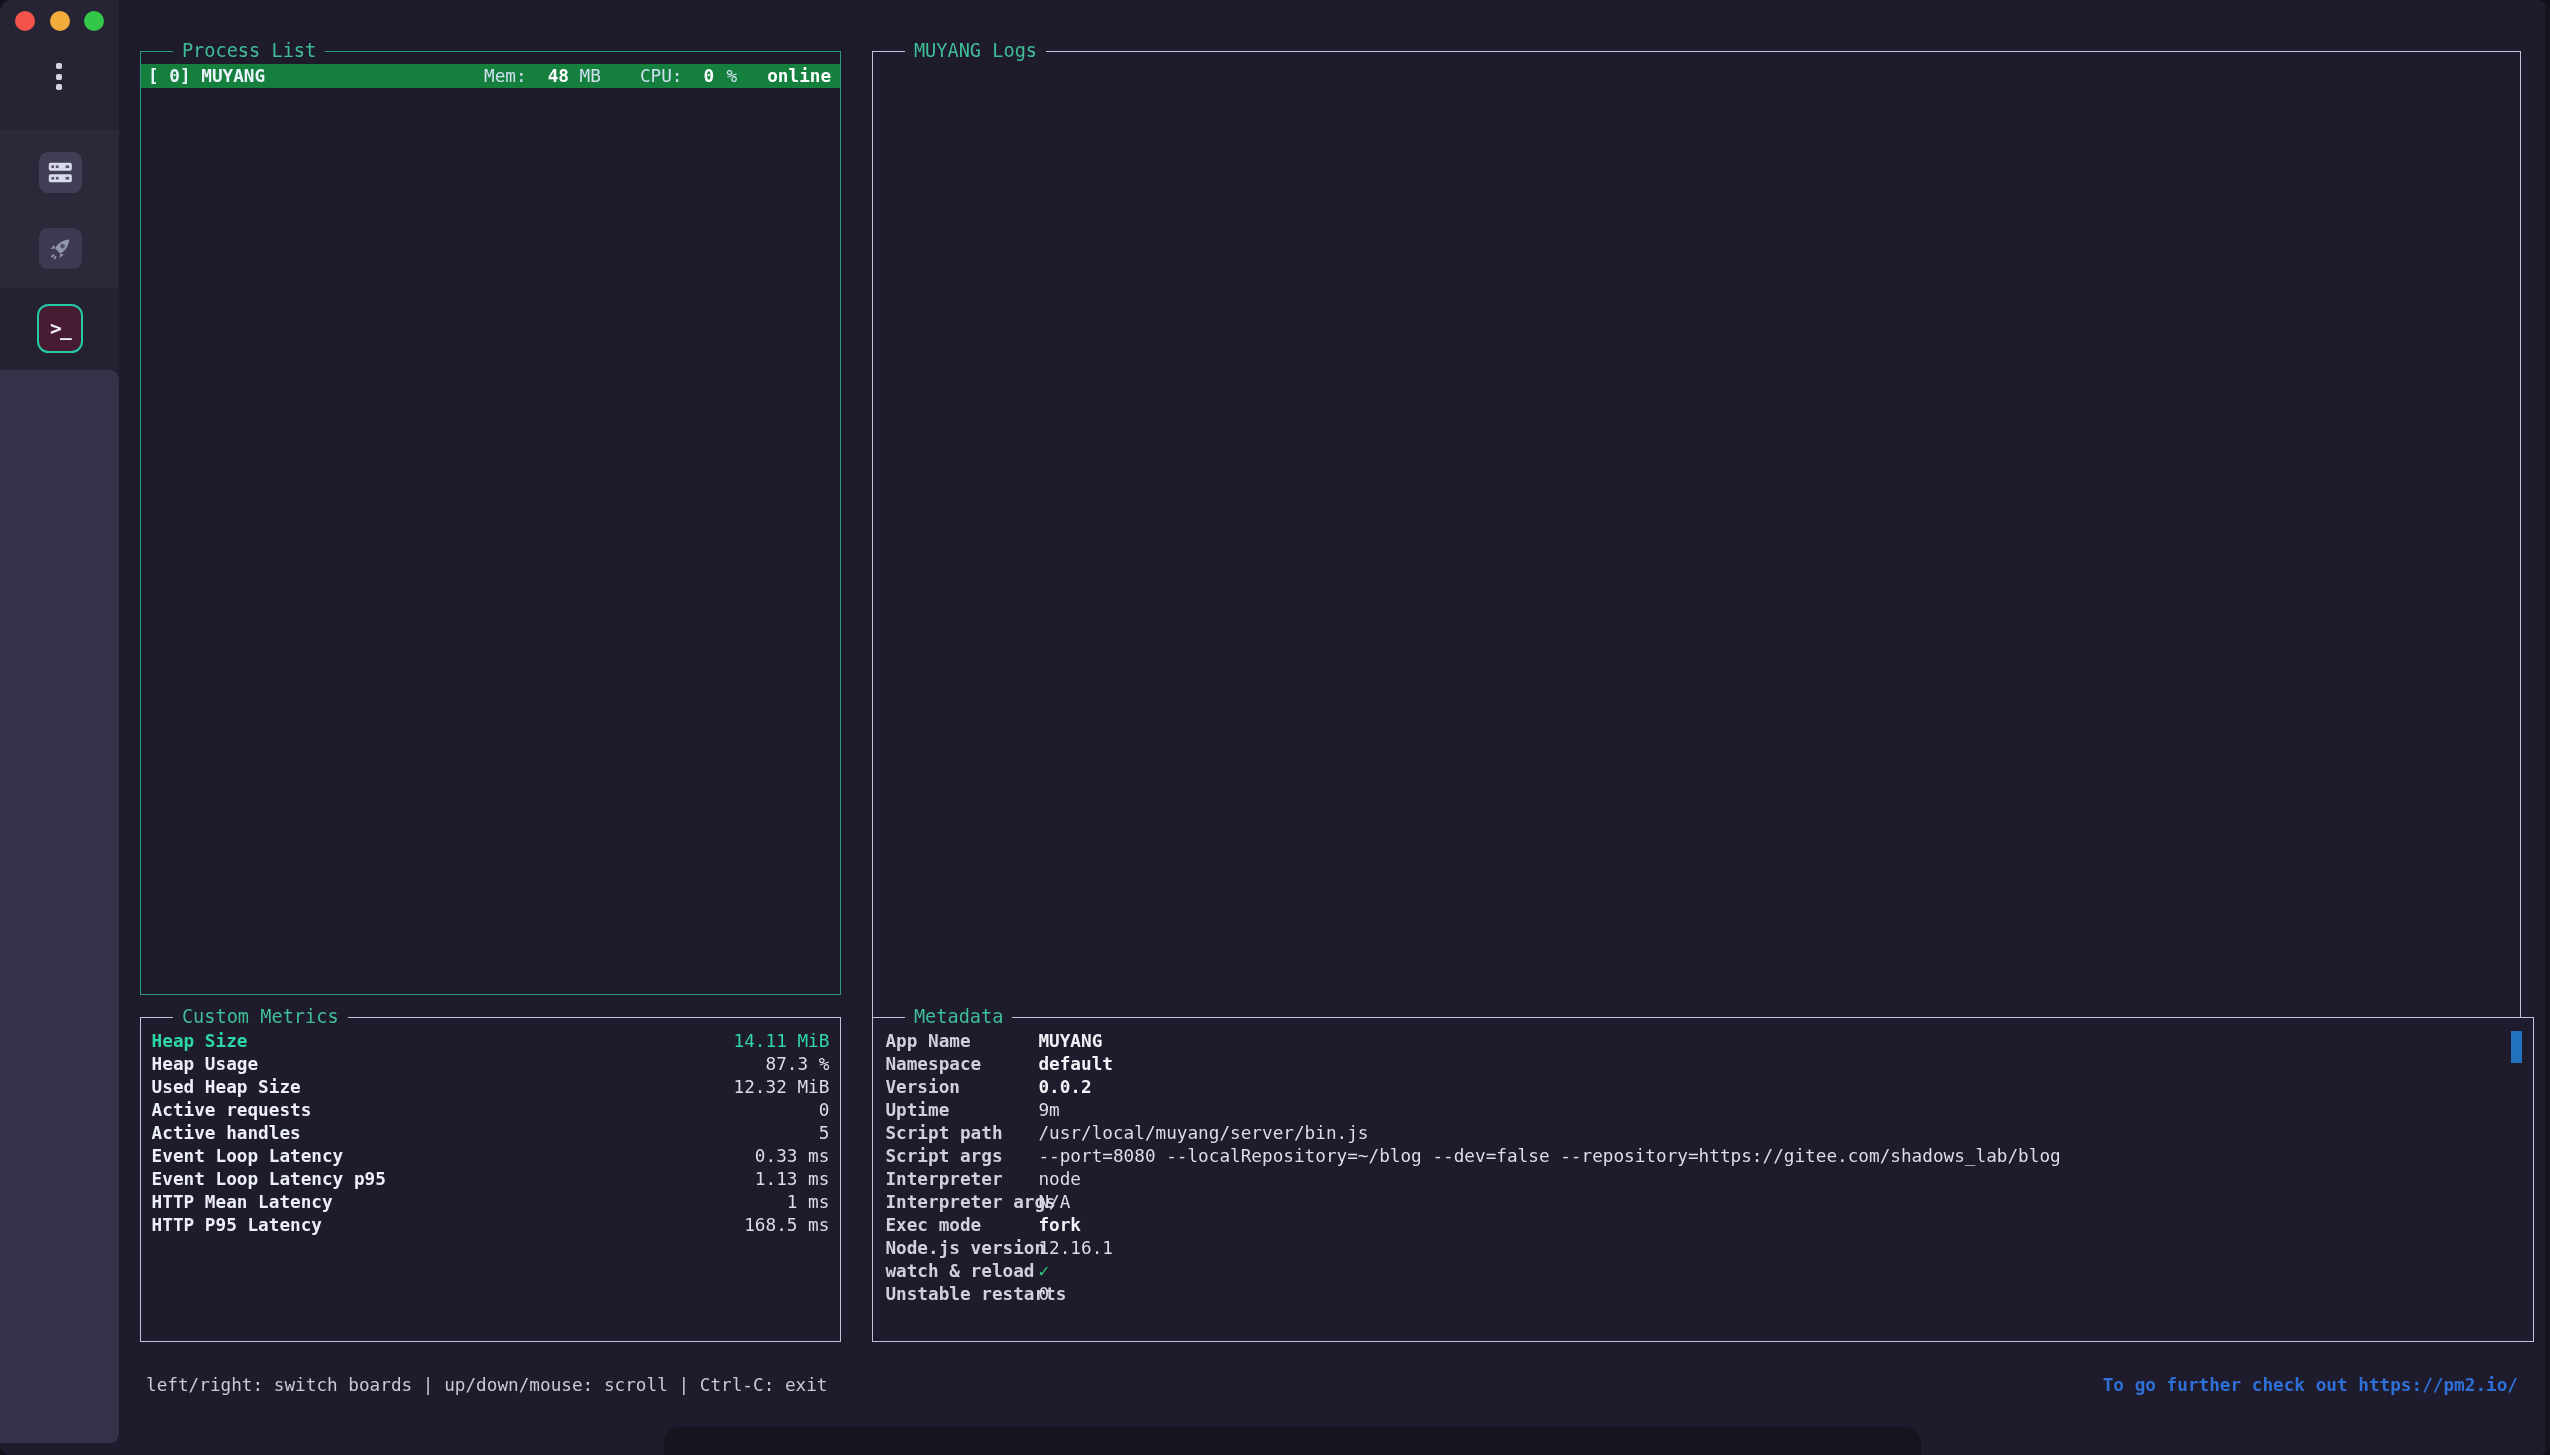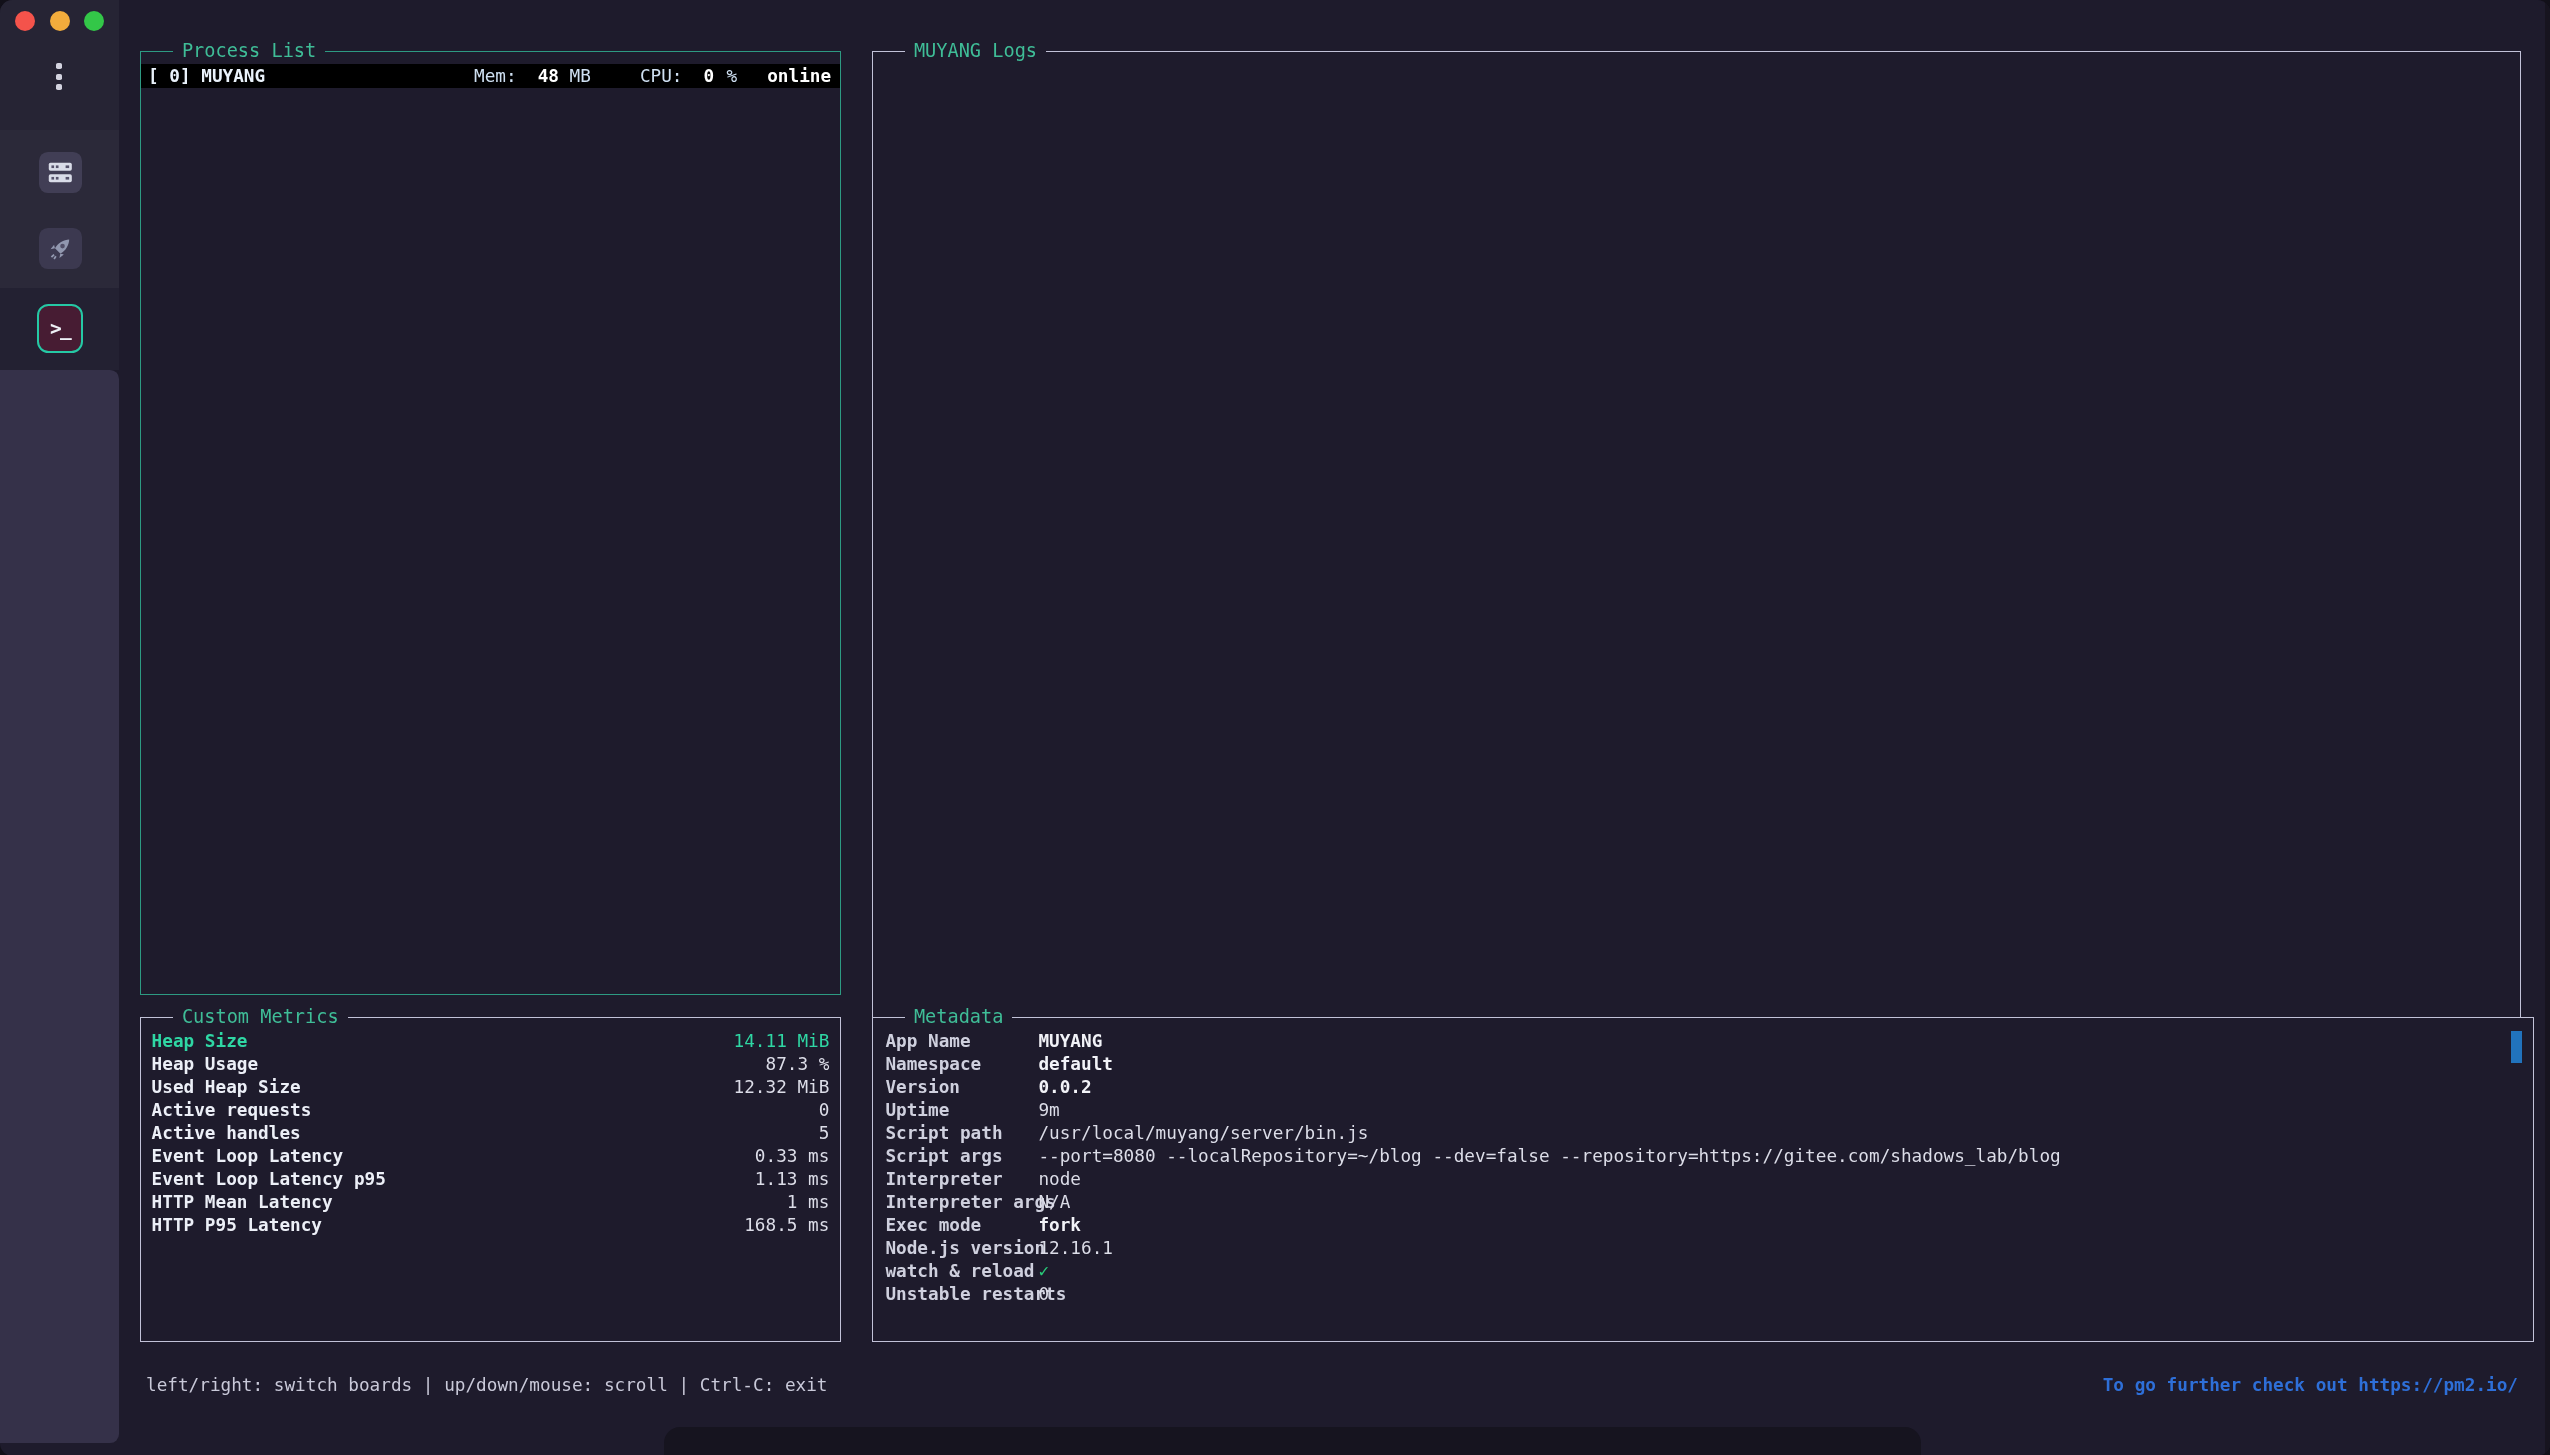--- a/index.html
+++ b/index.html
@@ -37,30 +37,30 @@
   .panel-title{
     position:absolute;top:-14px;left:32px;background:#1e1b2c;padding:0 8.9px;
     color:#3fbd97;font-size:18.6px;line-height:26px;white-space:pre;
   }
   #p-proc{left:140px;top:51px;width:701px;height:944px;}
   #p-logs{left:872px;top:51px;width:1649px;height:1152px;}
   #p-metrics{left:140px;top:1017px;width:701px;height:325px;}
   #p-meta{left:872px;top:1017px;width:1662px;height:325px;}
   
   .proc-row{
-    position:absolute;left:0;top:11.5px;width:100%;height:24px;background:#000000;
+    position:absolute;left:0;top:11.5px;width:100%;height:24px;background:#15803d;
     display:flex;align-items:center;font-size:17.7px;color:#eaf2fb;white-space:pre;
   }
   .proc-row .pname{padding-left:7px;font-weight:bold;}
   .proc-row .spacer{flex:1;}
   .proc-row .dim{color:#cfe0f2;}
   .proc-row .b{font-weight:bold;color:#ffffff;}
   .proc-row .mem-v{margin-left:21px;}
   .proc-row .mem-u{margin-left:10.6px;}
-  .proc-row .cpu-l{margin-left:49px;}
+  .proc-row .cpu-l{margin-left:39px;}
   .proc-row .cpu-v{margin-left:21px;}
   .proc-row .cpu-u{margin-left:12.4px;}
   .proc-row .pstatus{margin-left:30px;margin-right:8.9px;}
   
   .rows{position:absolute;top:12.4px;left:0;right:0;}
   .mrow{display:flex;height:23px;line-height:23px;font-size:17.7px;padding:0 10.6px;white-space:pre;}
   .mrow .lbl{font-weight:bold;color:#eceff7;}
   .mrow .val{margin-left:auto;color:#dcdde8;}
   .mrow.green .lbl,.mrow.green .val{color:#2fd7a4;}
   

